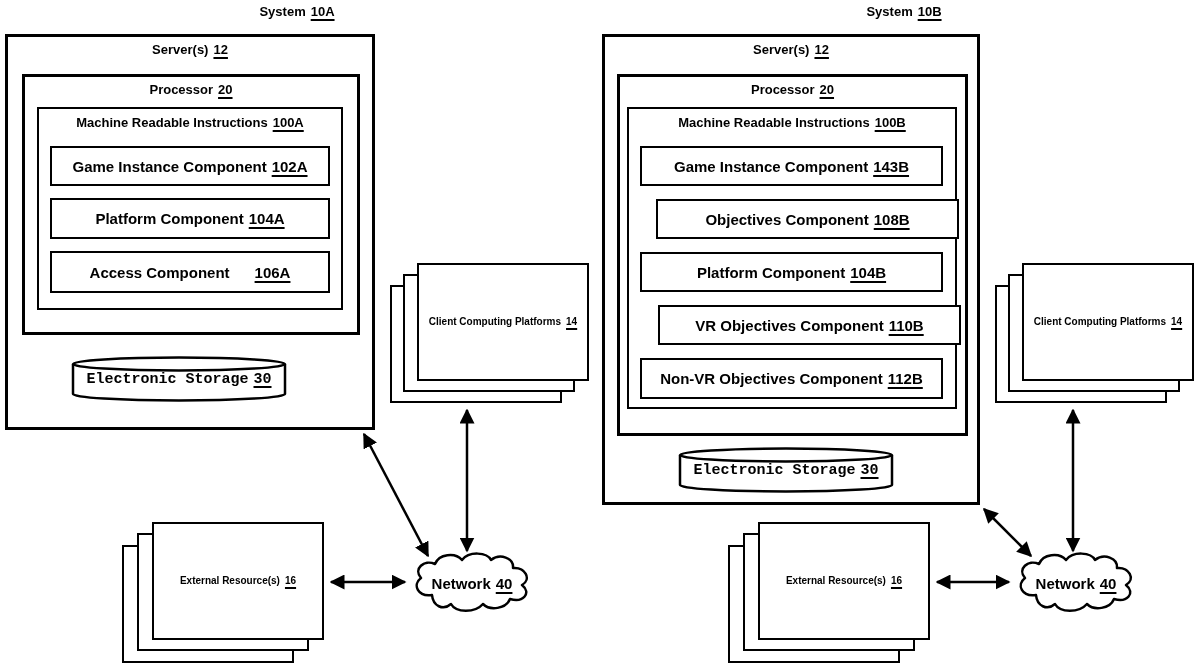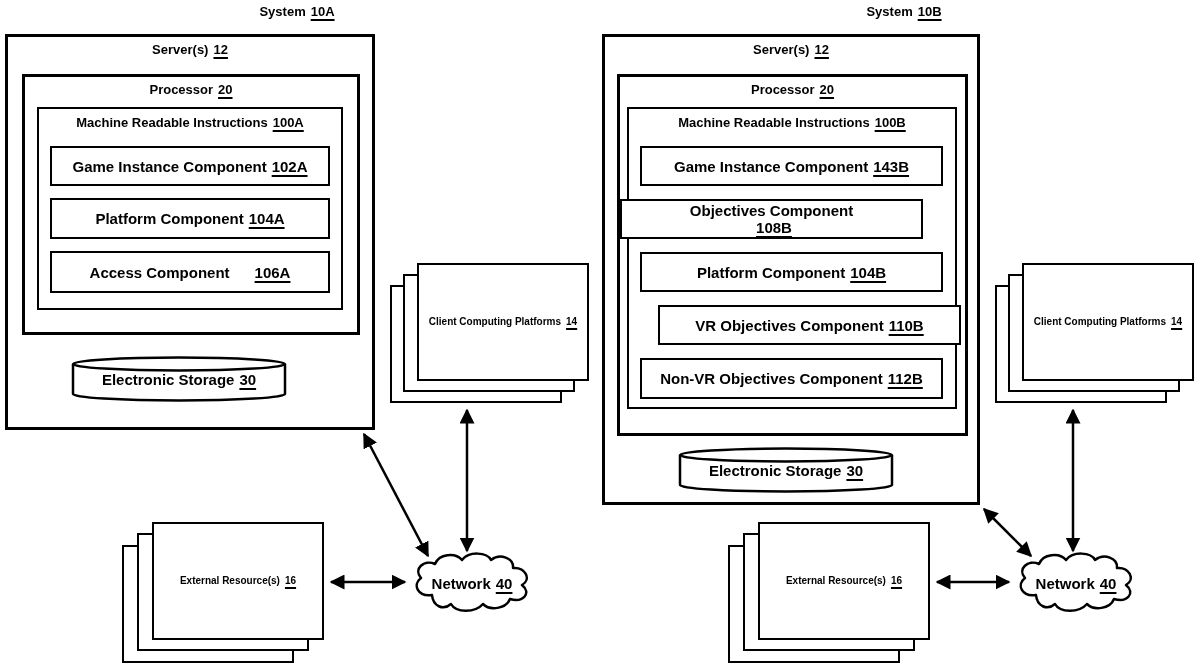--- a/index.html
+++ b/index.html
@@ -68,20 +68,21 @@
   .cyl svg { position: absolute; left: 0; top: 0; }
   .cyl-label {
     position: absolute;
     left: 0; top: 0; right: 0; bottom: 0;
     display: flex;
     align-items: center;
     justify-content: center;
     padding-top: 1px;
     font-size: 15px;
     white-space: nowrap;
+    font-family: Liberation Mono, monospace;
   }
   .cloud { position: absolute; width: 124px; height: 64px; }
   .cloud svg { position: absolute; left: 0; top: 0; }
   .cloud-label {
     position: absolute;
     left: 0; top: 0; right: 0; bottom: 0;
     display: flex;
     align-items: center;
     justify-content: center;
     font-size: 15px;
@@ -184,21 +185,21 @@
 
   <div class="box thin" style="left:627px; top:107px; width:330px; height:302px;"></div>
   <div class="hdr" style="left:627px; top:114px; width:330px;">
     <span>Machine Readable Instructions</span><span class="ref">100B</span>
   </div>
 
   <div class="comp" style="left:640px; top:146px; width:303px; height:40px;">
     <span>Game Instance Component</span>
       <span class="ref">143B</span>
   </div>
-  <div class="comp" style="left:620px; top:199px; width:303px; height:40px;flex-direction:column;">
+  <div class="comp" style="left:656px; top:199px; width:303px; height:40px;">
     <span>Objectives Component</span>
       <span class="ref">108B</span>
   </div>
   <div class="comp" style="left:640px; top:252px; width:303px; height:40px;">
     <span>Platform Component</span>
       <span class="ref">104B</span>
   </div>
   <div class="comp" style="left:640px; top:305px; width:303px; height:40px;margin-left:18px;">
     <span>VR Objectives Component</span>
       <span class="ref">110B</span>

